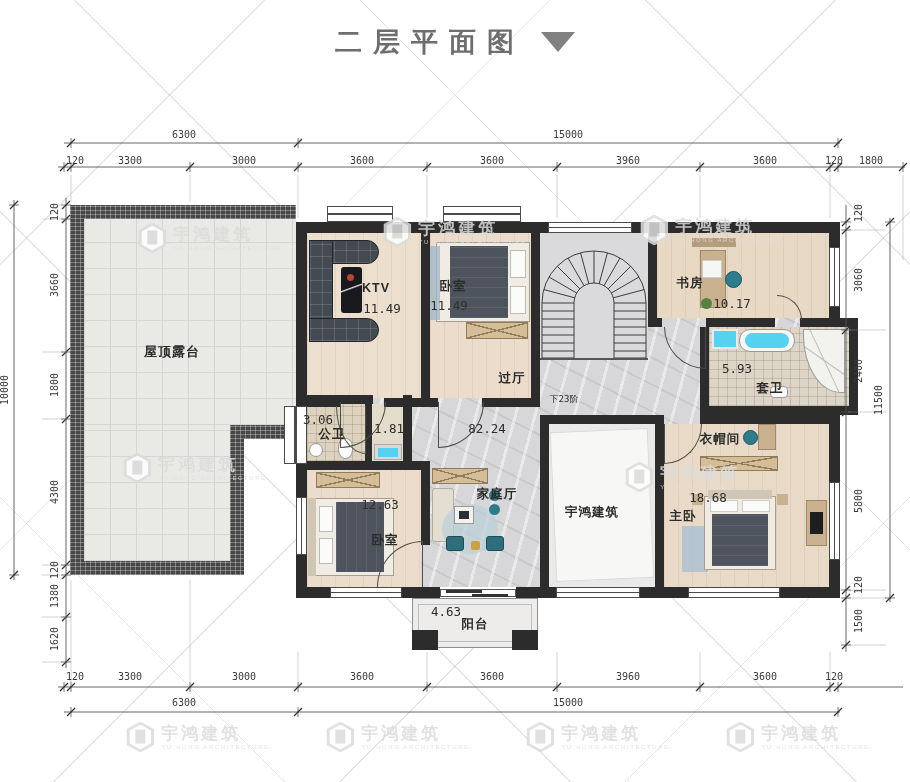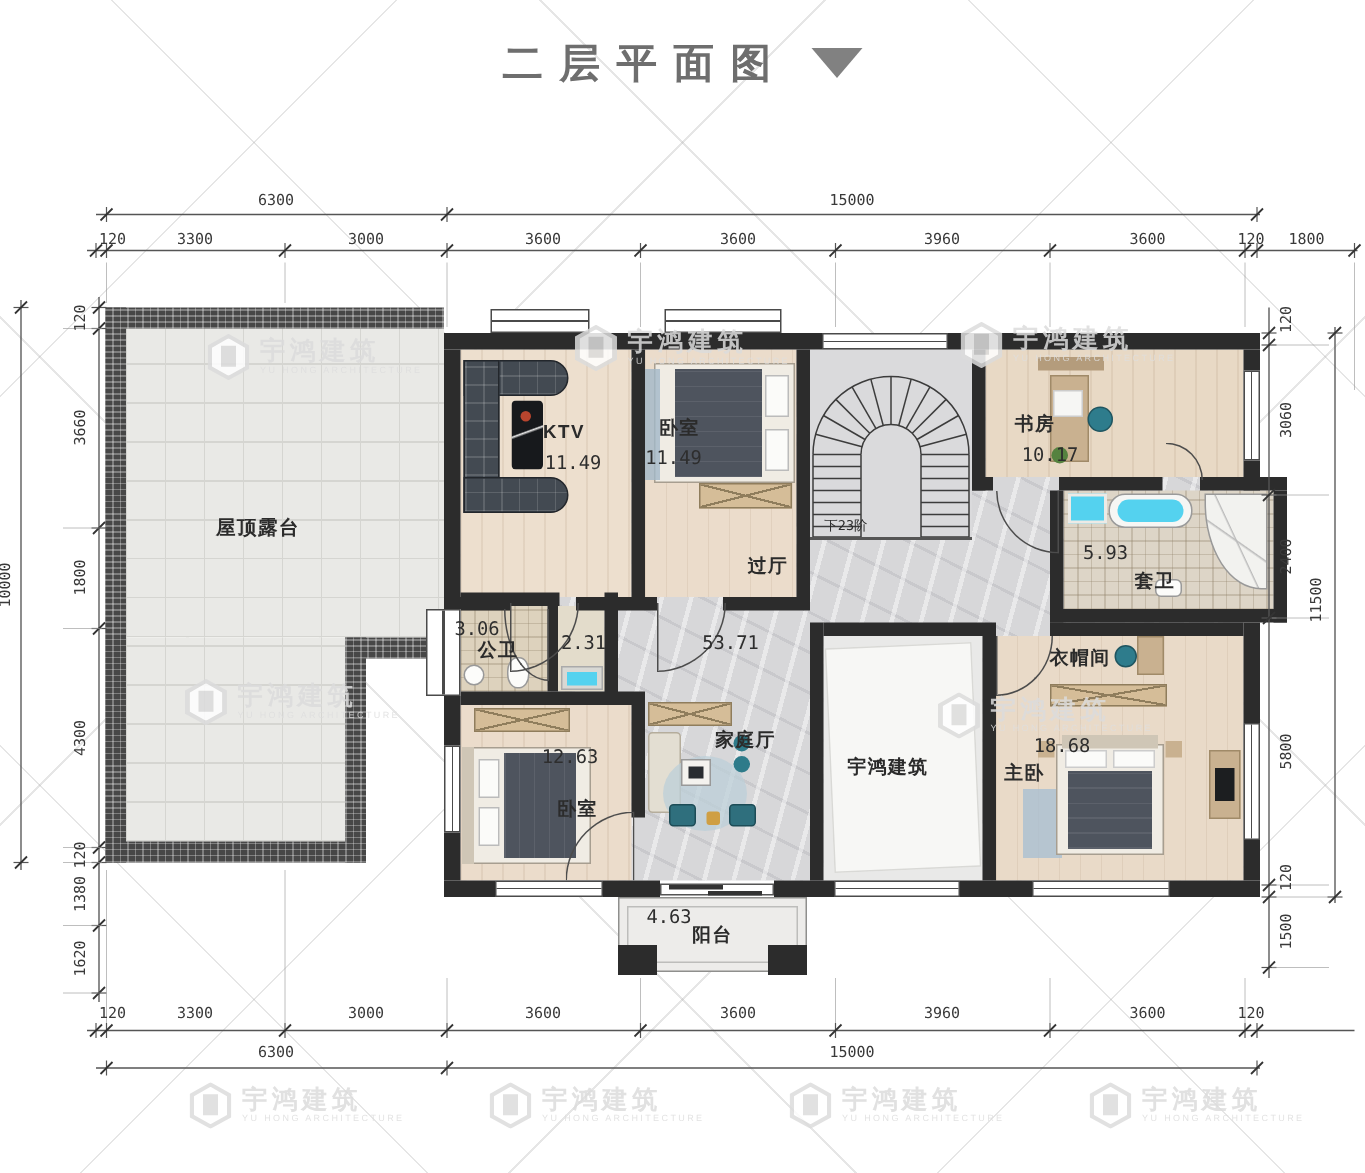--- a/index.html
+++ b/index.html
@@ -42,21 +42,21 @@
       linear-gradient(to top right, transparent calc(50% - 0.7px), #8f7d5c calc(50% - 0.7px), #8f7d5c calc(50% + 0.7px), transparent calc(50% + 0.7px)),
       linear-gradient(to bottom right, transparent calc(50% - 0.7px), #8f7d5c calc(50% - 0.7px), #8f7d5c calc(50% + 0.7px), transparent calc(50% + 0.7px));}
   .sofa{background:#434a52;border:1px solid #23272c;background-image:
       repeating-linear-gradient(0deg, rgba(255,255,255,.14) 0 1px, transparent 1px 12px),
       repeating-linear-gradient(90deg, rgba(255,255,255,.14) 0 1px, transparent 1px 12px);}
   
   .rl{z-index:12;font-size:12.5px;font-weight:700;color:#2b2b2b;letter-spacing:1px;transform:translate(-50%,-50%);white-space:nowrap;}
   .an{z-index:12;font-size:12.5px;font-weight:400;color:#2e2e2e;font-family:"DejaVu Sans Mono", monospace;transform:translate(-50%,-50%);white-space:nowrap;}
   .dl{z-index:12;font-size:10px;color:#3a3a3a;font-family:"DejaVu Sans Mono", monospace;transform:translate(-50%,-50%);white-space:nowrap;}
   .dlv{transform:translate(-50%,-50%) rotate(-90deg);}
-  .small{font-size:9px;}
+  .small{font-size:9px;margin-top:48px;}
   
   .wm{z-index:9;display:flex;align-items:center;gap:7px;transform:translate(-50%,-50%);opacity:.85;}
   .wm-hex{width:28px;height:31px;position:relative;}
   .wm-hex .h1{position:absolute;inset:0;background:#dcdcdc;clip-path:polygon(50% 0,100% 25%,100% 75%,50% 100%,0 75%,0 25%);}
   .wm-hex .h2{position:absolute;inset:3px;background:#fff;clip-path:polygon(50% 0,100% 25%,100% 75%,50% 100%,0 75%,0 25%);}
   .wm-hex .h3{position:absolute;left:9px;top:8px;width:10px;height:14px;background:#dcdcdc;}
   .wm-cn{font-size:17px;font-weight:700;color:#dcdcdc;letter-spacing:3px;white-space:nowrap;}
   .wm-en{font-size:6px;color:#dedede;letter-spacing:1.6px;white-space:nowrap;}
   svg{position:absolute;z-index:8;}
   #stairs-svg{z-index:5;}
@@ -413,29 +413,29 @@
   <span class="a dl dlv" style="left:858px;top:585px">120</span>
   <span class="a dl dlv" style="left:858px;top:621px">1500</span>
   <span class="a dl dlv" style="left:878px;top:400px">11500</span>
 
   <span class="a rl" style="left:172px;top:352px;font-size:13px">屋顶露台</span>
   <span class="a rl" style="left:376px;top:288px">KTV</span>
   <span class="a an" style="left:382px;top:308px">11.49</span>
   <span class="a rl" style="left:453px;top:286px">卧室</span>
   <span class="a an" style="left:449px;top:305px">11.49</span>
   <span class="a rl" style="left:690px;top:283px">书房</span>
-  <span class="a an" style="left:700px;top:303px">10.17</span>
+  <span class="a an" style="left:732px;top:303px">10.17</span>
   <span class="a rl" style="left:770px;top:388px">套卫</span>
   <span class="a an" style="left:737px;top:368px">5.93</span>
   <span class="a rl" style="left:512px;top:378px">过厅</span>
-  <span class="a an" style="left:487px;top:428px">53.71</span>
+  <span class="a an" style="left:487px;top:428px">82.24</span>
   <span class="a an small" style="left:564px;top:351px;z-index:12">下23阶</span>
   <span class="a an" style="left: 318px;top:419px">3.06</span>
   <span class="a rl" style="left:332px;top:434px">公卫</span>
-  <span class="a an" style="left:389px;top:428px">2.31</span>
+  <span class="a an" style="left:389px;top:428px">1.81</span>
   <span class="a rl" style="left:497px;top:494px">家庭厅</span>
   <span class="a rl" style="left:592px;top:512px">宇鸿建筑</span>
   <span class="a an" style="left:380px;top:504px">12.63</span>
   <span class="a rl" style="left:385px;top:540px">卧室</span>
   <span class="a rl" style="left:683px;top:516px">主卧</span>
   <span class="a an" style="left:708px;top:497px">18.68</span>
   <span class="a rl" style="left:720px;top:439px">衣帽间</span>
   <span class="a rl" style="left:475px;top:624px">阳台</span>
   <span class="a an" style="left:446px;top:611px">4.63</span>
 

